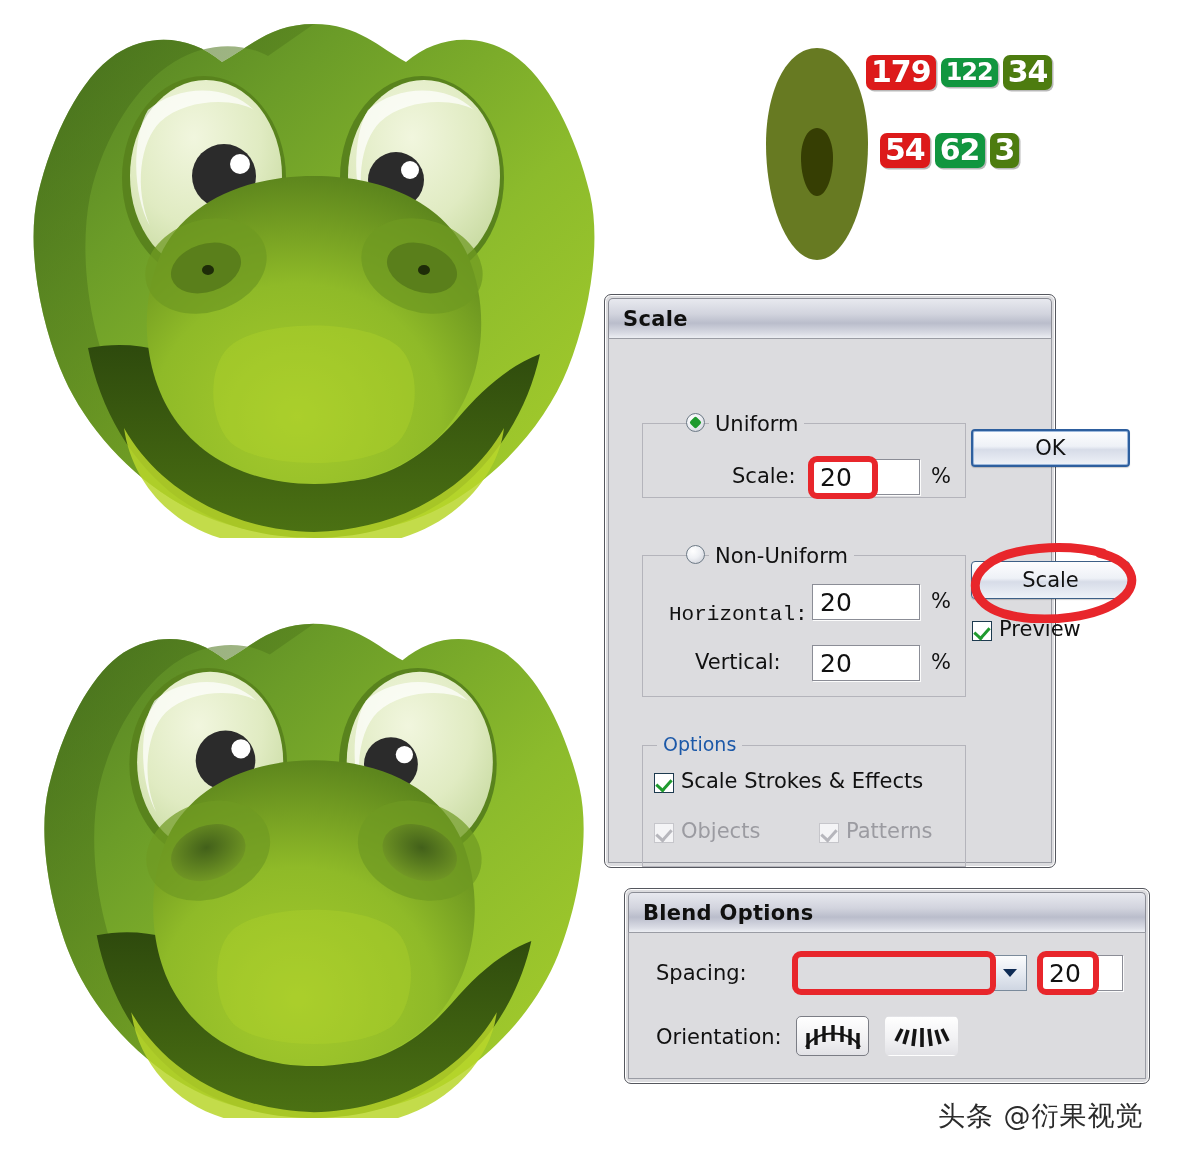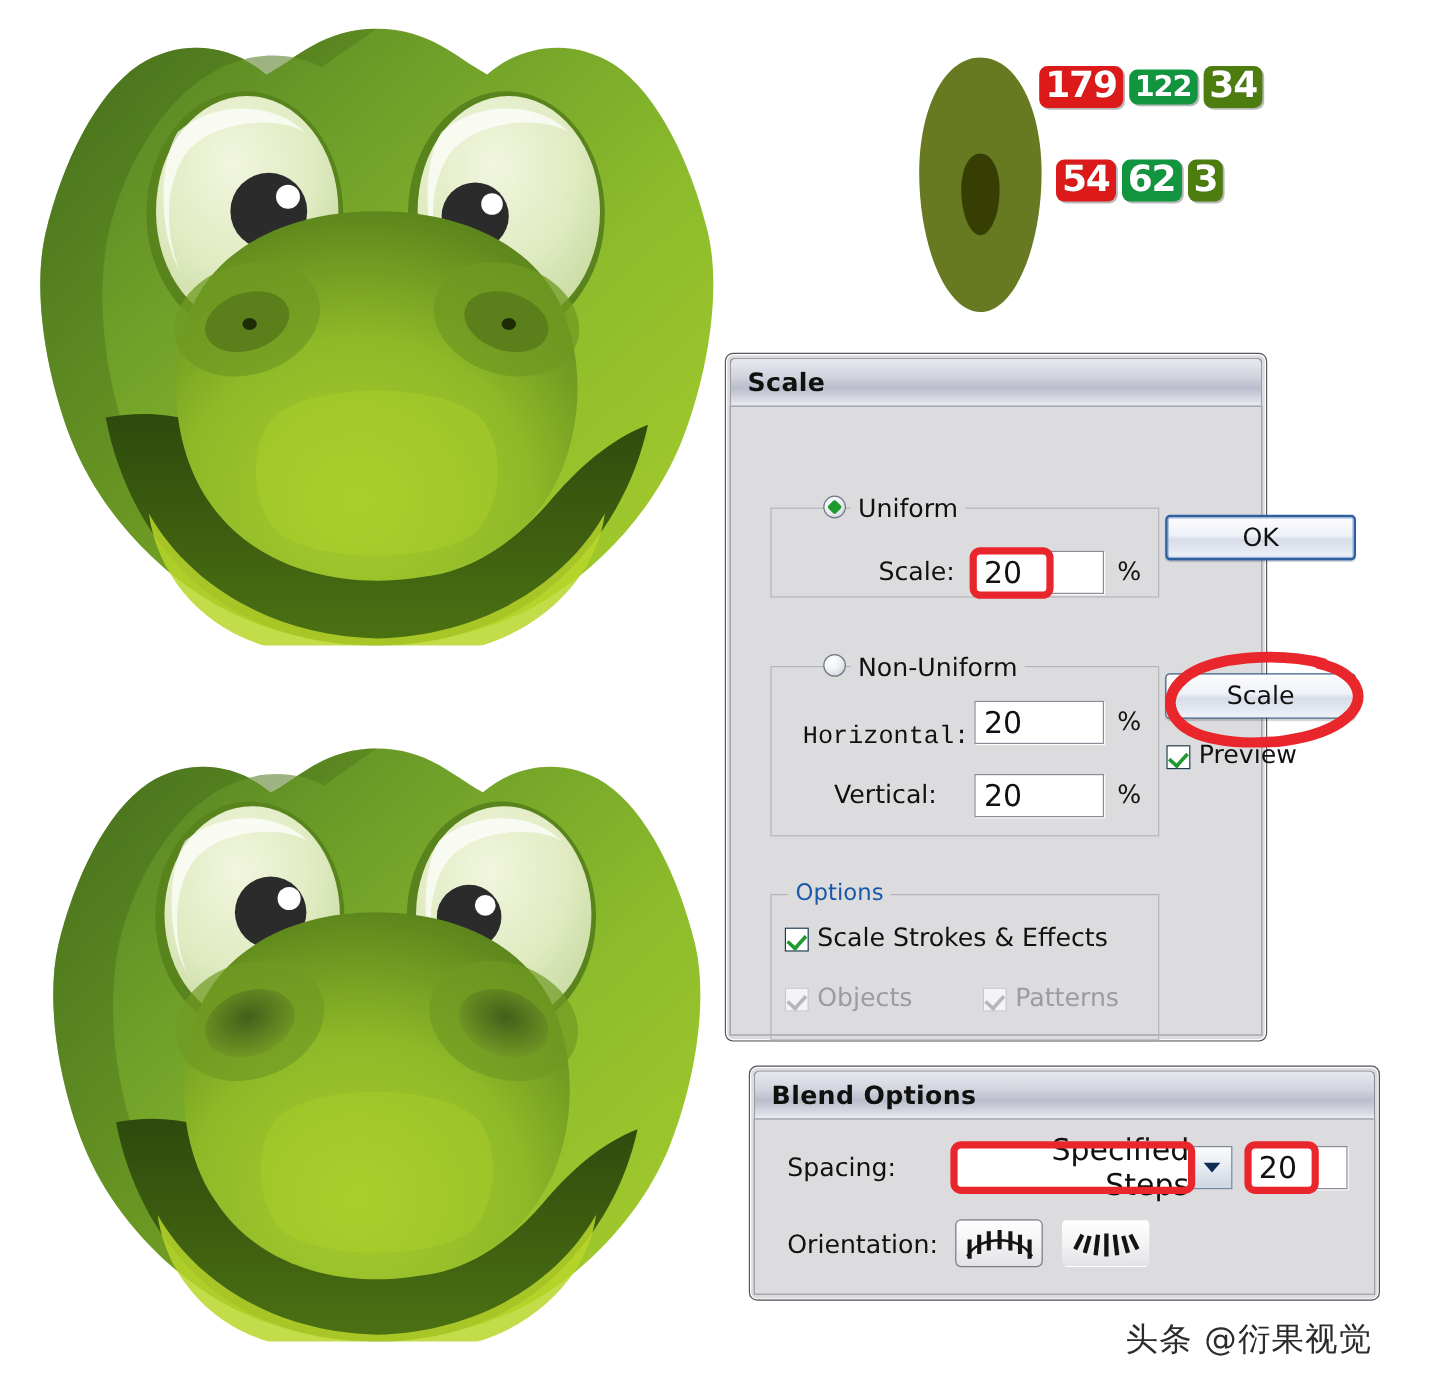--- a/index.html
+++ b/index.html
@@ -456,33 +456,30 @@
       <div class="redoval" style="left:344px;top:202px;width:200px;height:82px;">
         <svg width="200" height="82" viewBox="0 0 200 82" xmlns="http://www.w3.org/2000/svg">
           <path d="M150 12 C 112 2 56 6 34 24 C 12 42 22 66 56 74
                    C 94 83 146 76 168 58 C 188 42 180 20 146 12" fill="none" stroke="#e8262b" stroke-width="9" stroke-linecap="round"></path>
         </svg>
       </div>
 
     </div>
   </div>
 
-  <div class="dialog" style="left:624px;top:888px;width:526px;height:196px;text-align:right;">
+  <div class="dialog" style="left:624px;top:888px;width:526px;height:196px;">
 
     <div class="dlg-title">
       <span>Blend Options</span>
     </div>
 
     <div class="dlg-body" style="height:147px;">
 
       <div class="lbl" style="left:27px;top:28px;">Spacing:</div>
 
-      <div class="tinput" style="left:167px;top:22px;width:196px;height:36px;">
-        <span>Specified Steps</span>
-      </div>
       <div class="combo-arrow" style="left:364px;top:22px;width:34px;height:36px;">
         <span class="chev"></span>
       </div>
 
       <div class="tinput" style="left:412px;top:22px;width:82px;height:36px;">
         <span>20</span>
       </div>
 
       <div class="lbl" style="left:27px;top:92px;">Orientation:</div>
 

